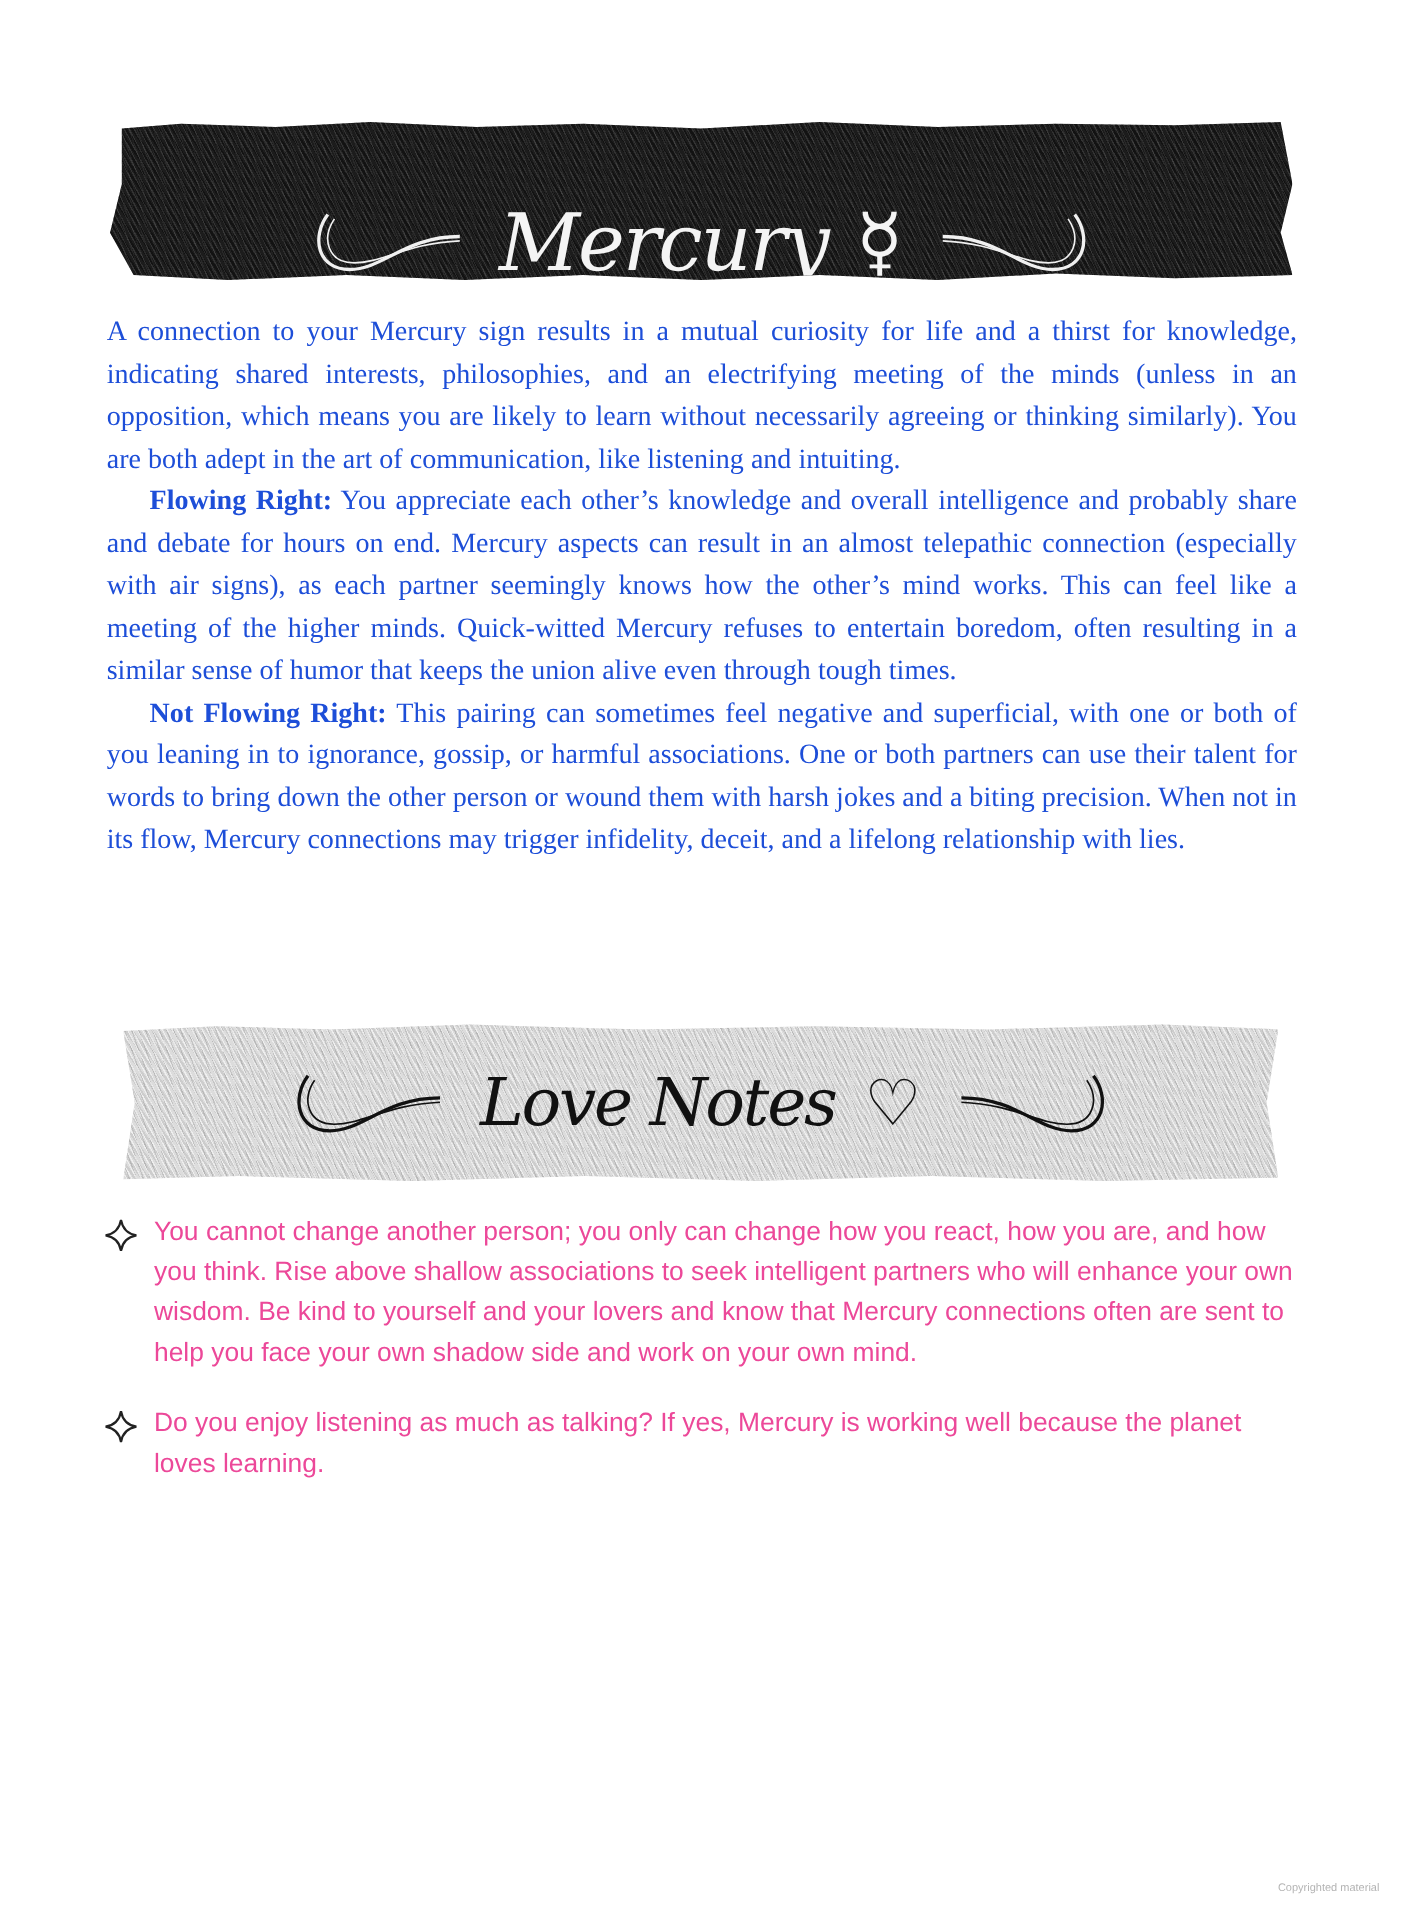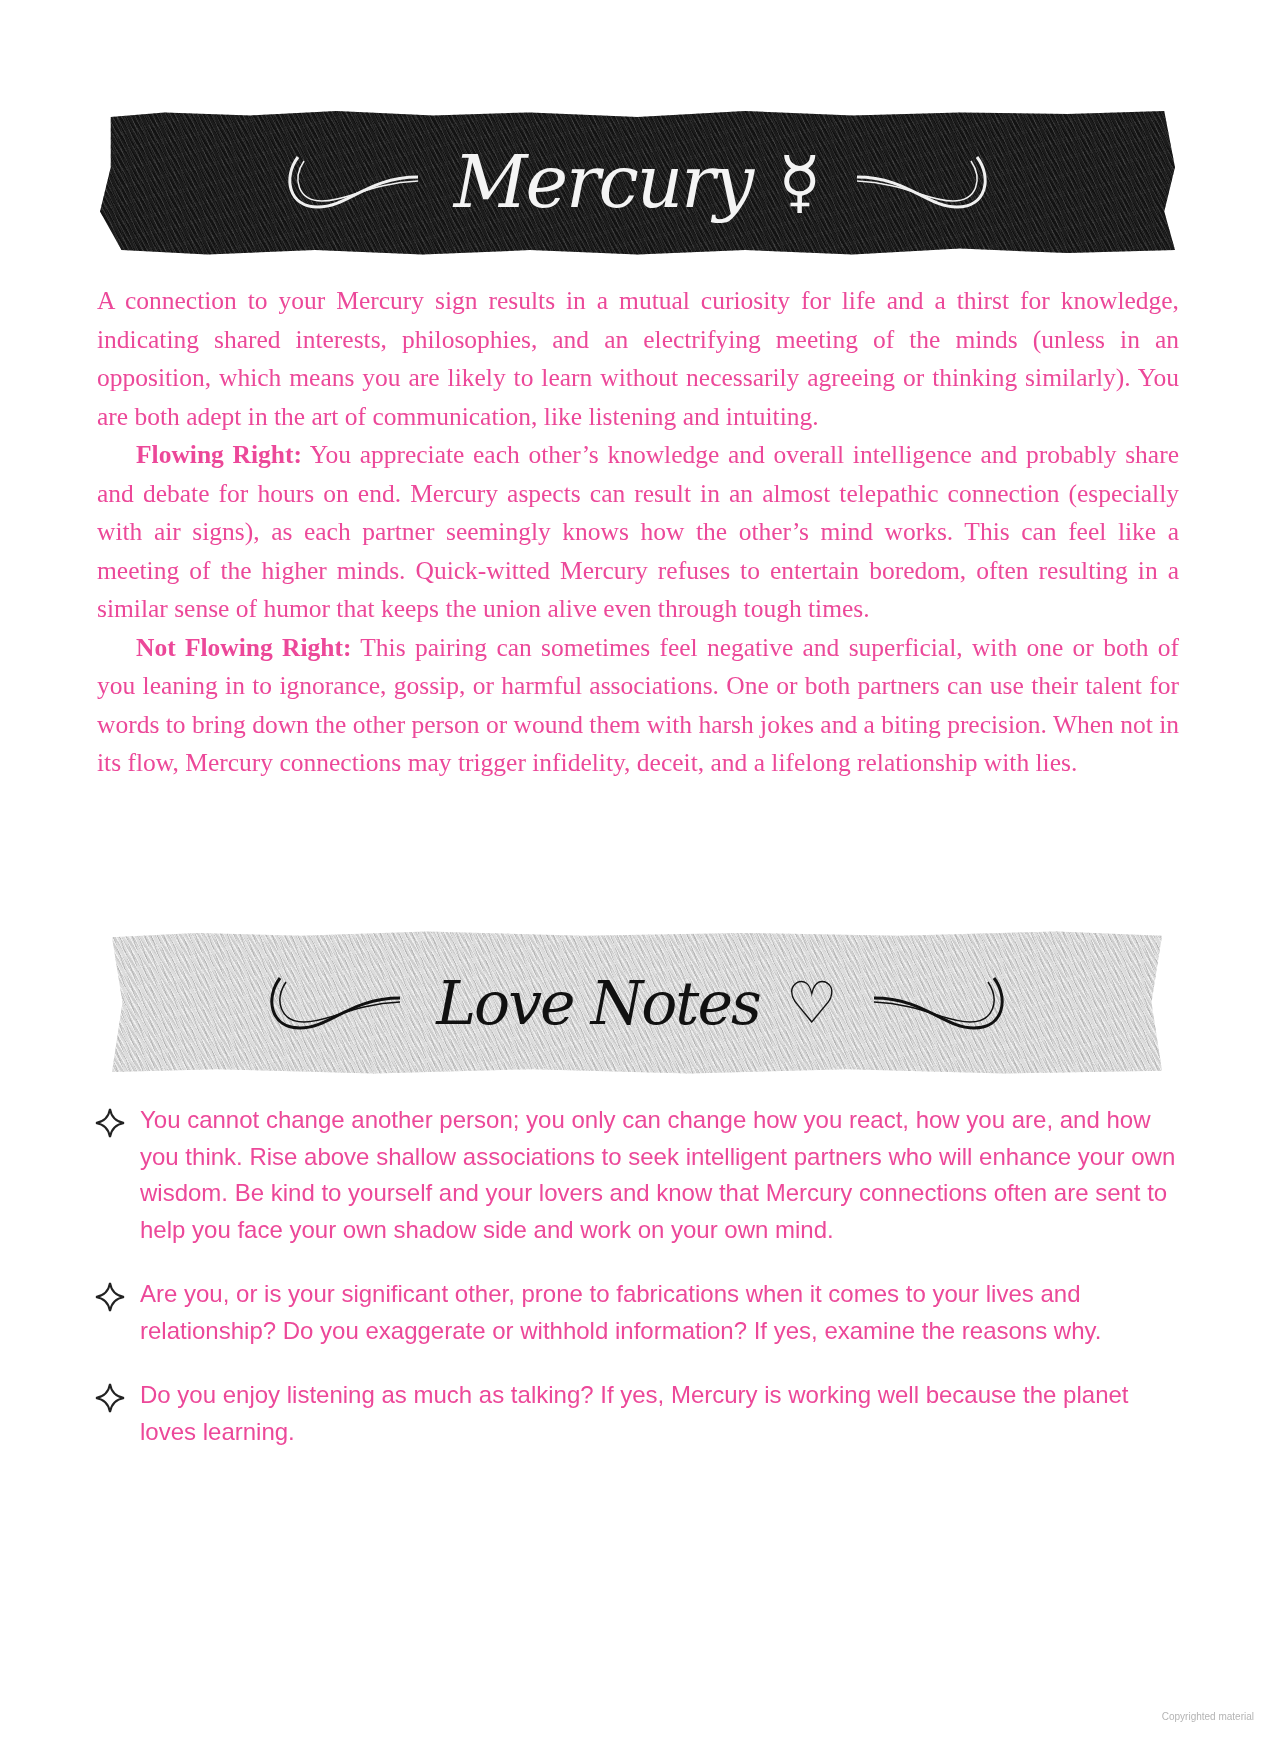--- a/index.html
+++ b/index.html
@@ -10,20 +10,21 @@
   .banner-dark {
     left: 100px; top: 108px; width: 1075px; height: 148px;
     background-color: #1c1c1c;
     background-image:
       repeating-linear-gradient(62deg, rgba(255,255,255,0.10) 0 1px, transparent 1px 4px),
       repeating-linear-gradient(70deg, rgba(255,255,255,0.06) 0 1px, transparent 1px 7px),
       repeating-linear-gradient(55deg, rgba(0,0,0,0.35) 0 2px, transparent 2px 5px);
     clip-path: polygon(1% 6%, 6% 3%, 14% 5%, 22% 2%, 31% 5%, 40% 3%, 50% 6%, 60% 2%, 70% 5%, 80% 3%, 90% 4%, 99% 2%,
                        100% 40%, 99% 70%, 100% 96%, 90% 98%, 80% 95%, 70% 99%, 60% 96%, 50% 99%, 40% 96%, 30% 99%, 20% 96%, 10% 99%, 2% 96%,
                        0% 70%, 1% 40%);
+    align-items: flex-end;
   }
   .banner-light {
     left: 112px; top: 930px; width: 1050px; height: 145px;
     background-color: #dcdcdc;
     background-image:
       repeating-linear-gradient(62deg, rgba(255,255,255,0.55) 0 1px, transparent 1px 4px),
       repeating-linear-gradient(70deg, rgba(120,120,120,0.25) 0 1px, transparent 1px 6px),
       repeating-linear-gradient(55deg, rgba(160,160,160,0.25) 0 2px, transparent 2px 5px);
     clip-path: polygon(0% 5%, 8% 2%, 18% 4%, 30% 1%, 45% 4%, 60% 2%, 75% 4%, 90% 1%, 100% 4%,
                        99% 50%, 100% 97%, 85% 99%, 70% 96%, 55% 99%, 40% 96%, 25% 99%, 10% 96%, 0% 98%, 1% 50%);
@@ -37,21 +38,21 @@
   .banner-dark .banner-title { color: #f4f4f4; }
   .banner-light .banner-title { color: #111111; font-size: 60px; }
   .banner-glyph { font-family: "DejaVu Sans", sans-serif; font-size: 70px; line-height: 1; }
   .banner-dark .banner-glyph { color: #f4f4f4; }
   .banner-light .banner-glyph { color: #111111; font-size: 58px; }
 
   
   .body-text {
     position: absolute; left: 97px; top: 282px; width: 1082px;
     font-family: "Liberation Serif", serif; font-size: 25.5px; line-height: 38.5px;
-    color: #ec4899; text-align: justify;
+    color: #1d4ed8; text-align: justify;
   }
   .body-text p { margin: 0; }
   .body-text p.indent { text-indent: 39px; }
   .body-text .runin { font-weight: bold; }
 
   
   .notes {
     position: absolute; left: 92px; top: 1102px; width: 1090px;
     font-family: "Liberation Sans", sans-serif; font-size: 24px; line-height: 36.5px;
     color: #ec4899; margin: 0; padding: 0; list-style: none;
@@ -111,23 +112,17 @@
   <li>
     <svg class="star" viewBox="0 0 32 32">
       <path d="M16 2 Q18 14 30 16 Q18 18 16 30 Q14 18 2 16 Q14 14 16 2 Z" fill="#fff" stroke="#222" stroke-width="2"></path>
     </svg>
     <span class="note-text">You cannot change another person; you only can change how you react, how you are, and how you think. Rise above shallow associations to seek intelligent partners who will enhance your own wisdom. Be kind to yourself and your lovers and know that Mercury connections often are sent to help you face your own shadow side and work on your own mind.</span>
   </li>
   <li>
     <svg class="star" viewBox="0 0 32 32">
       <path d="M16 2 Q18 14 30 16 Q18 18 16 30 Q14 18 2 16 Q14 14 16 2 Z" fill="#fff" stroke="#222" stroke-width="2"></path>
     </svg>
-    <span class="note-text">Are you, or is your significant other, prone to fabrications when it comes to your lives and relationship? Do you exaggerate or withhold information? If yes, examine the reasons why.</span>
-  </li>
-  <li>
-    <svg class="star" viewBox="0 0 32 32">
-      <path d="M16 2 Q18 14 30 16 Q18 18 16 30 Q14 18 2 16 Q14 14 16 2 Z" fill="#fff" stroke="#222" stroke-width="2"></path>
-    </svg>
     <span class="note-text">Do you enjoy listening as much as talking? If yes, Mercury is working well because the planet loves learning.</span>
   </li>
 </ul>
 
 <div class="footer">Copyrighted material</div>
 
 </body></html>

